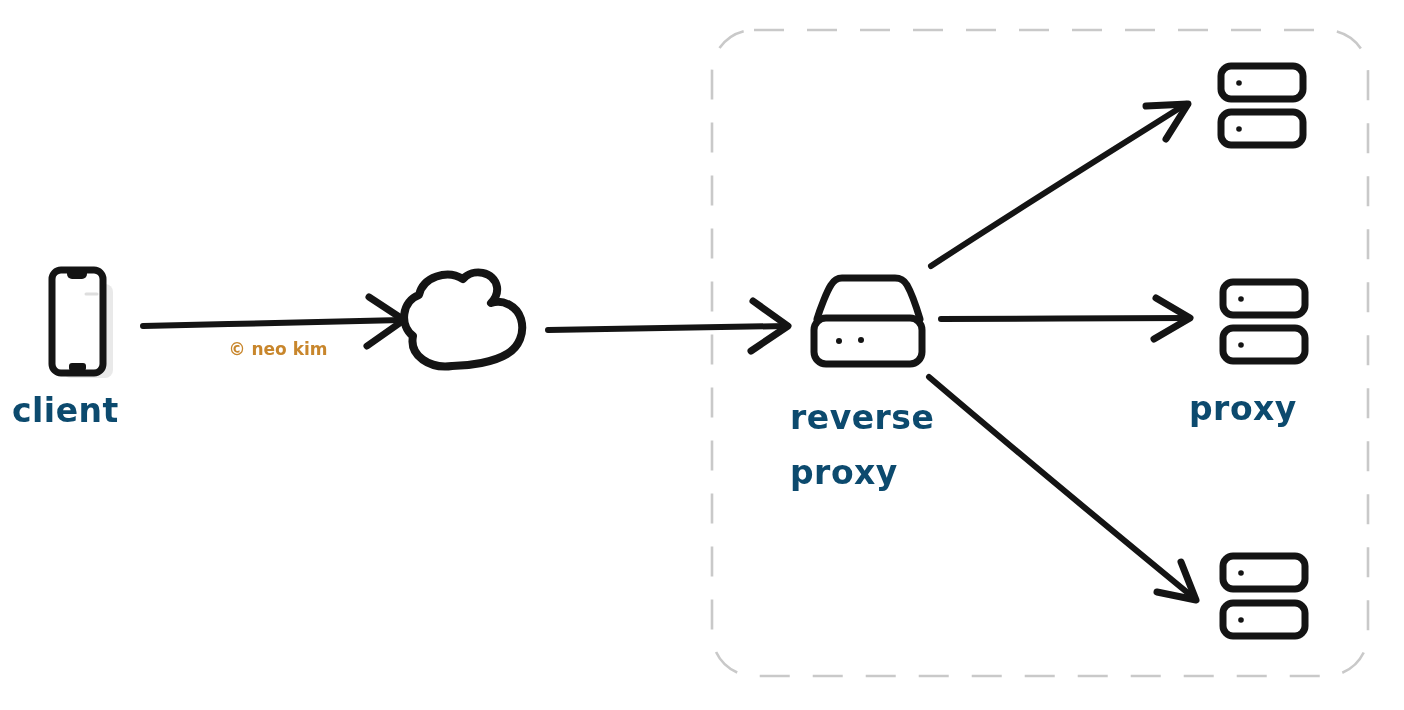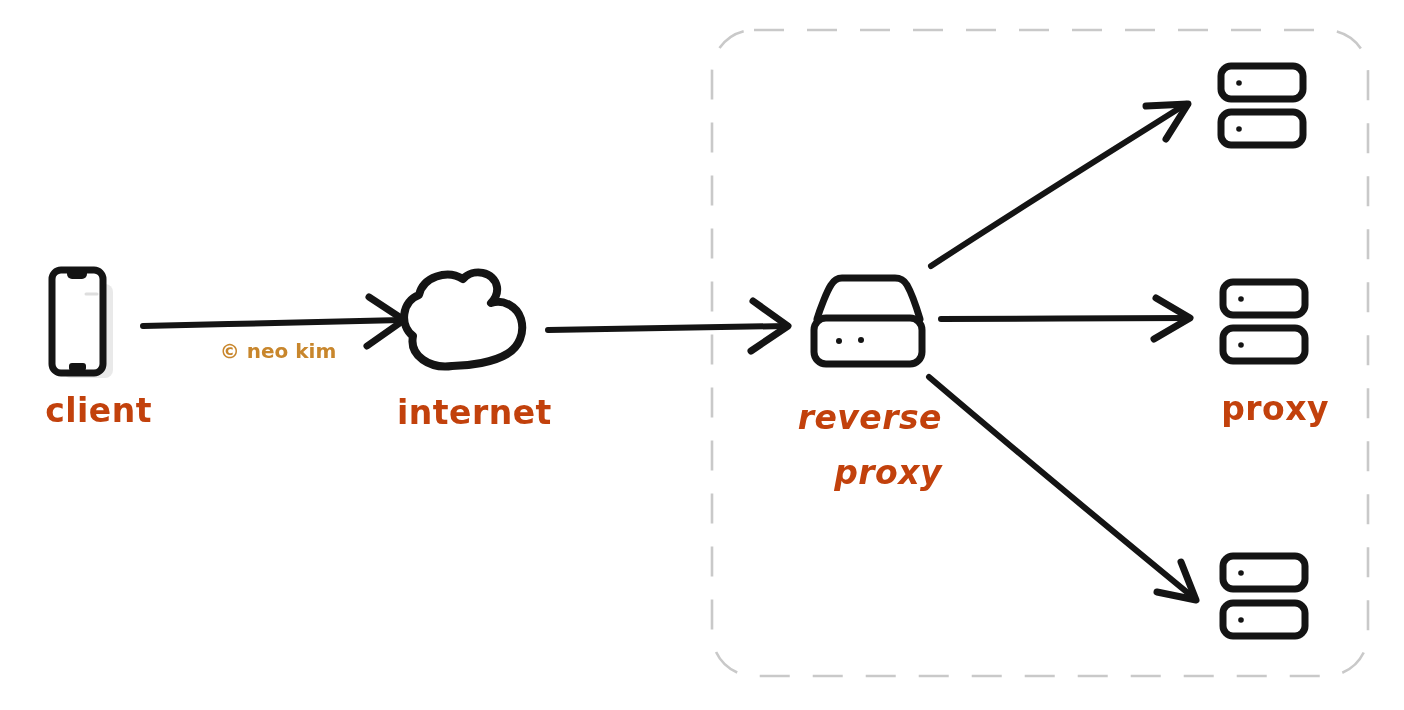--- a/index.html
+++ b/index.html
@@ -19,40 +19,40 @@
     font-family:"DejaVu Sans","Liberation Sans",sans-serif;
   }
   svg{position:absolute;left:0;top:0;}
   .ink-stroke{stroke:var(--ink);fill:none;stroke-linecap:round;stroke-linejoin:round;}
   .ink-fill{fill:var(--ink);stroke:none;}
   .white-fill{fill:#ffffff;}
   .shadow-fill{fill:var(--shadow);stroke:none;}
   .cluster-stroke{stroke:var(--dashed-border);fill:none;}
   .node-label{
     position:absolute;
-    color:#c2410c;
+    color:#0c4a6e;
     font-size:33px;
     font-weight:600;
     letter-spacing:0.5px;
-    text-align:right;
+    text-align:left;
     line-height:55px;
     user-select:none;
   }
   .attribution{
     position:absolute;
     left:218px;top:339px;width:120px;
     color:var(--attribution);
-    font-size:20px;
+    font-size:17px;
     font-weight:600;
     text-align:center;
     user-select:none;
   }
   .lbl-client{left:12px;top:383px;width:140px;}
   .lbl-internet{left:397px;top:385px;width:140px;}
-  .lbl-proxy{left:790px;top:390px;width:152px;font-style:italic;}
+  .lbl-proxy{left:790px;top:390px;width:152px;}
   .lbl-server{left:1189px;top:381px;width:140px;}
 </style>
 </head>
 <body>
 
 <div class="canvas">
 
   <svg width="1404" height="710" viewBox="0 0 1404 710">
 
     <rect x="712" y="30" width="656" height="646" rx="42" class="cluster-stroke" stroke-width="2.6" stroke-dasharray="30 23"></rect>
@@ -126,19 +126,18 @@
 
     <g>
       <rect x="1223" y="556" width="82" height="33" rx="10" class="ink-stroke white-fill" stroke-width="7"></rect>
       <circle cx="1241" cy="573" r="2.8" class="ink-fill"></circle>
       <rect x="1223" y="603" width="82" height="33" rx="10" class="ink-stroke white-fill" stroke-width="7"></rect>
       <circle cx="1241" cy="620" r="2.8" class="ink-fill"></circle>
     </g>
   </svg>
 
   <div class="node-label lbl-client">client</div>
-  <div class="node-label lbl-internet">internet</div>
   <div class="node-label lbl-proxy">reverse proxy</div>
   <div class="node-label lbl-server">proxy</div>
 
   <div class="attribution">© neo kim</div>
 
 </div>
 
 </body></html>

